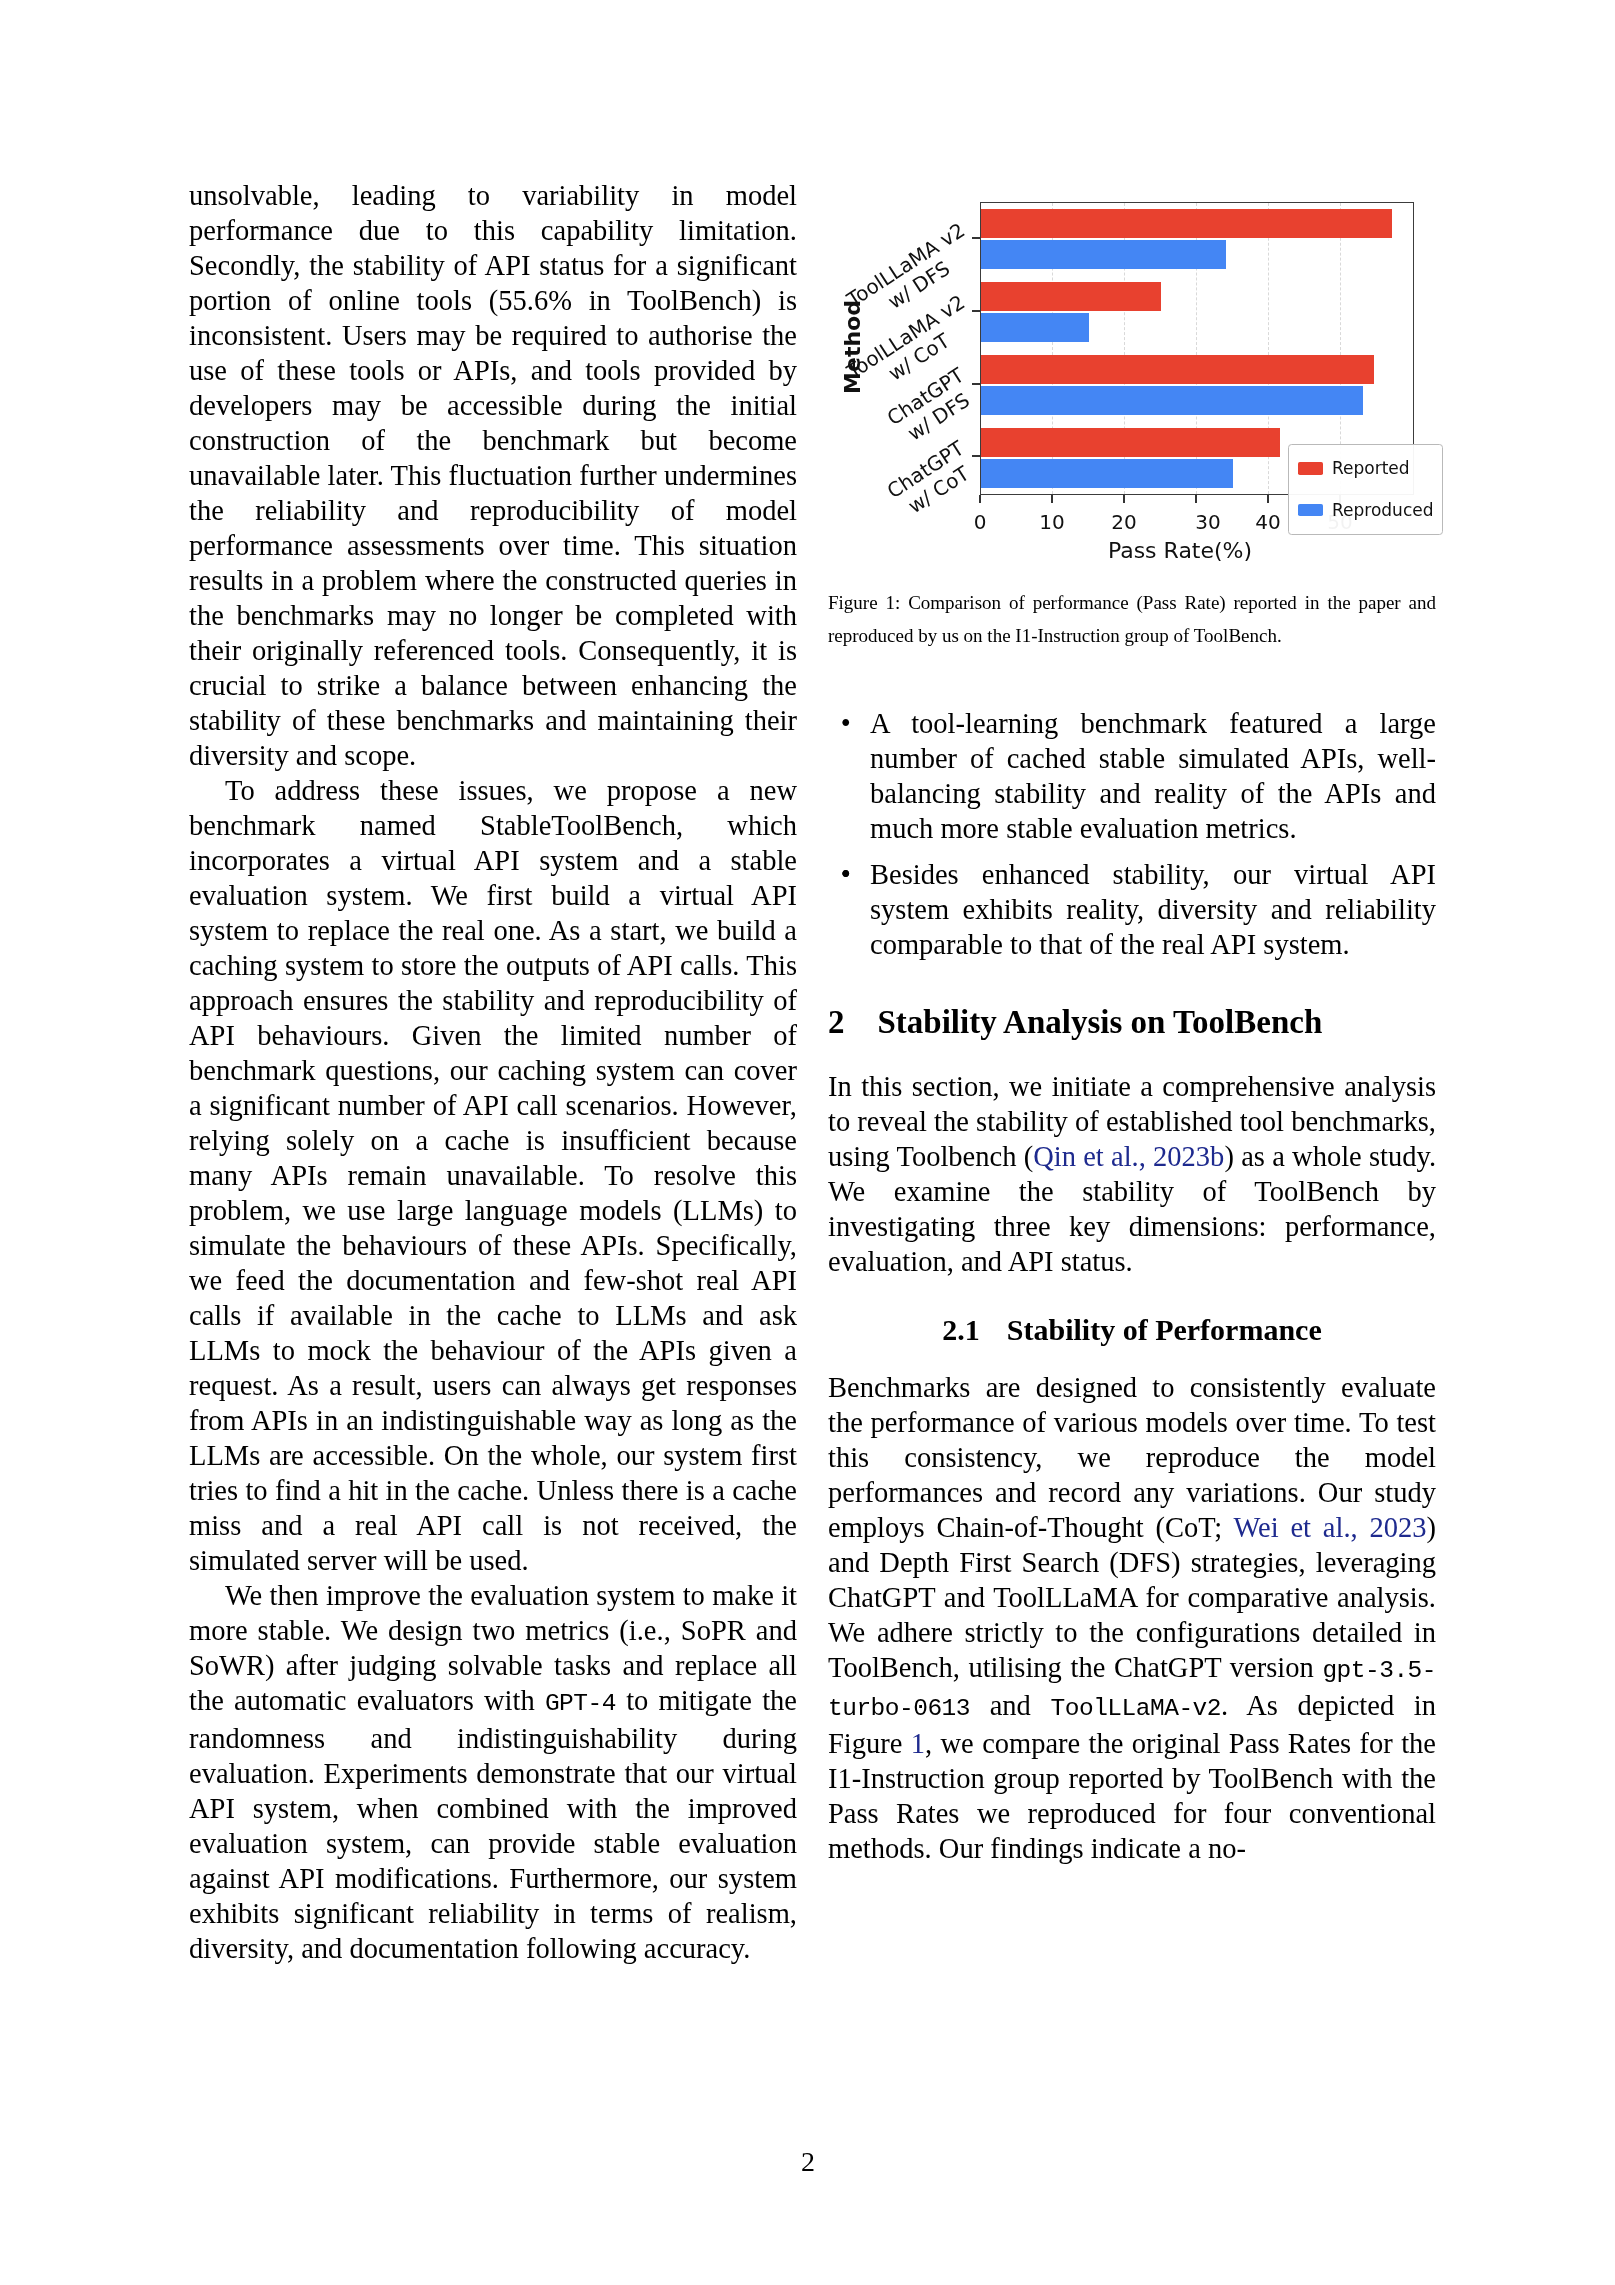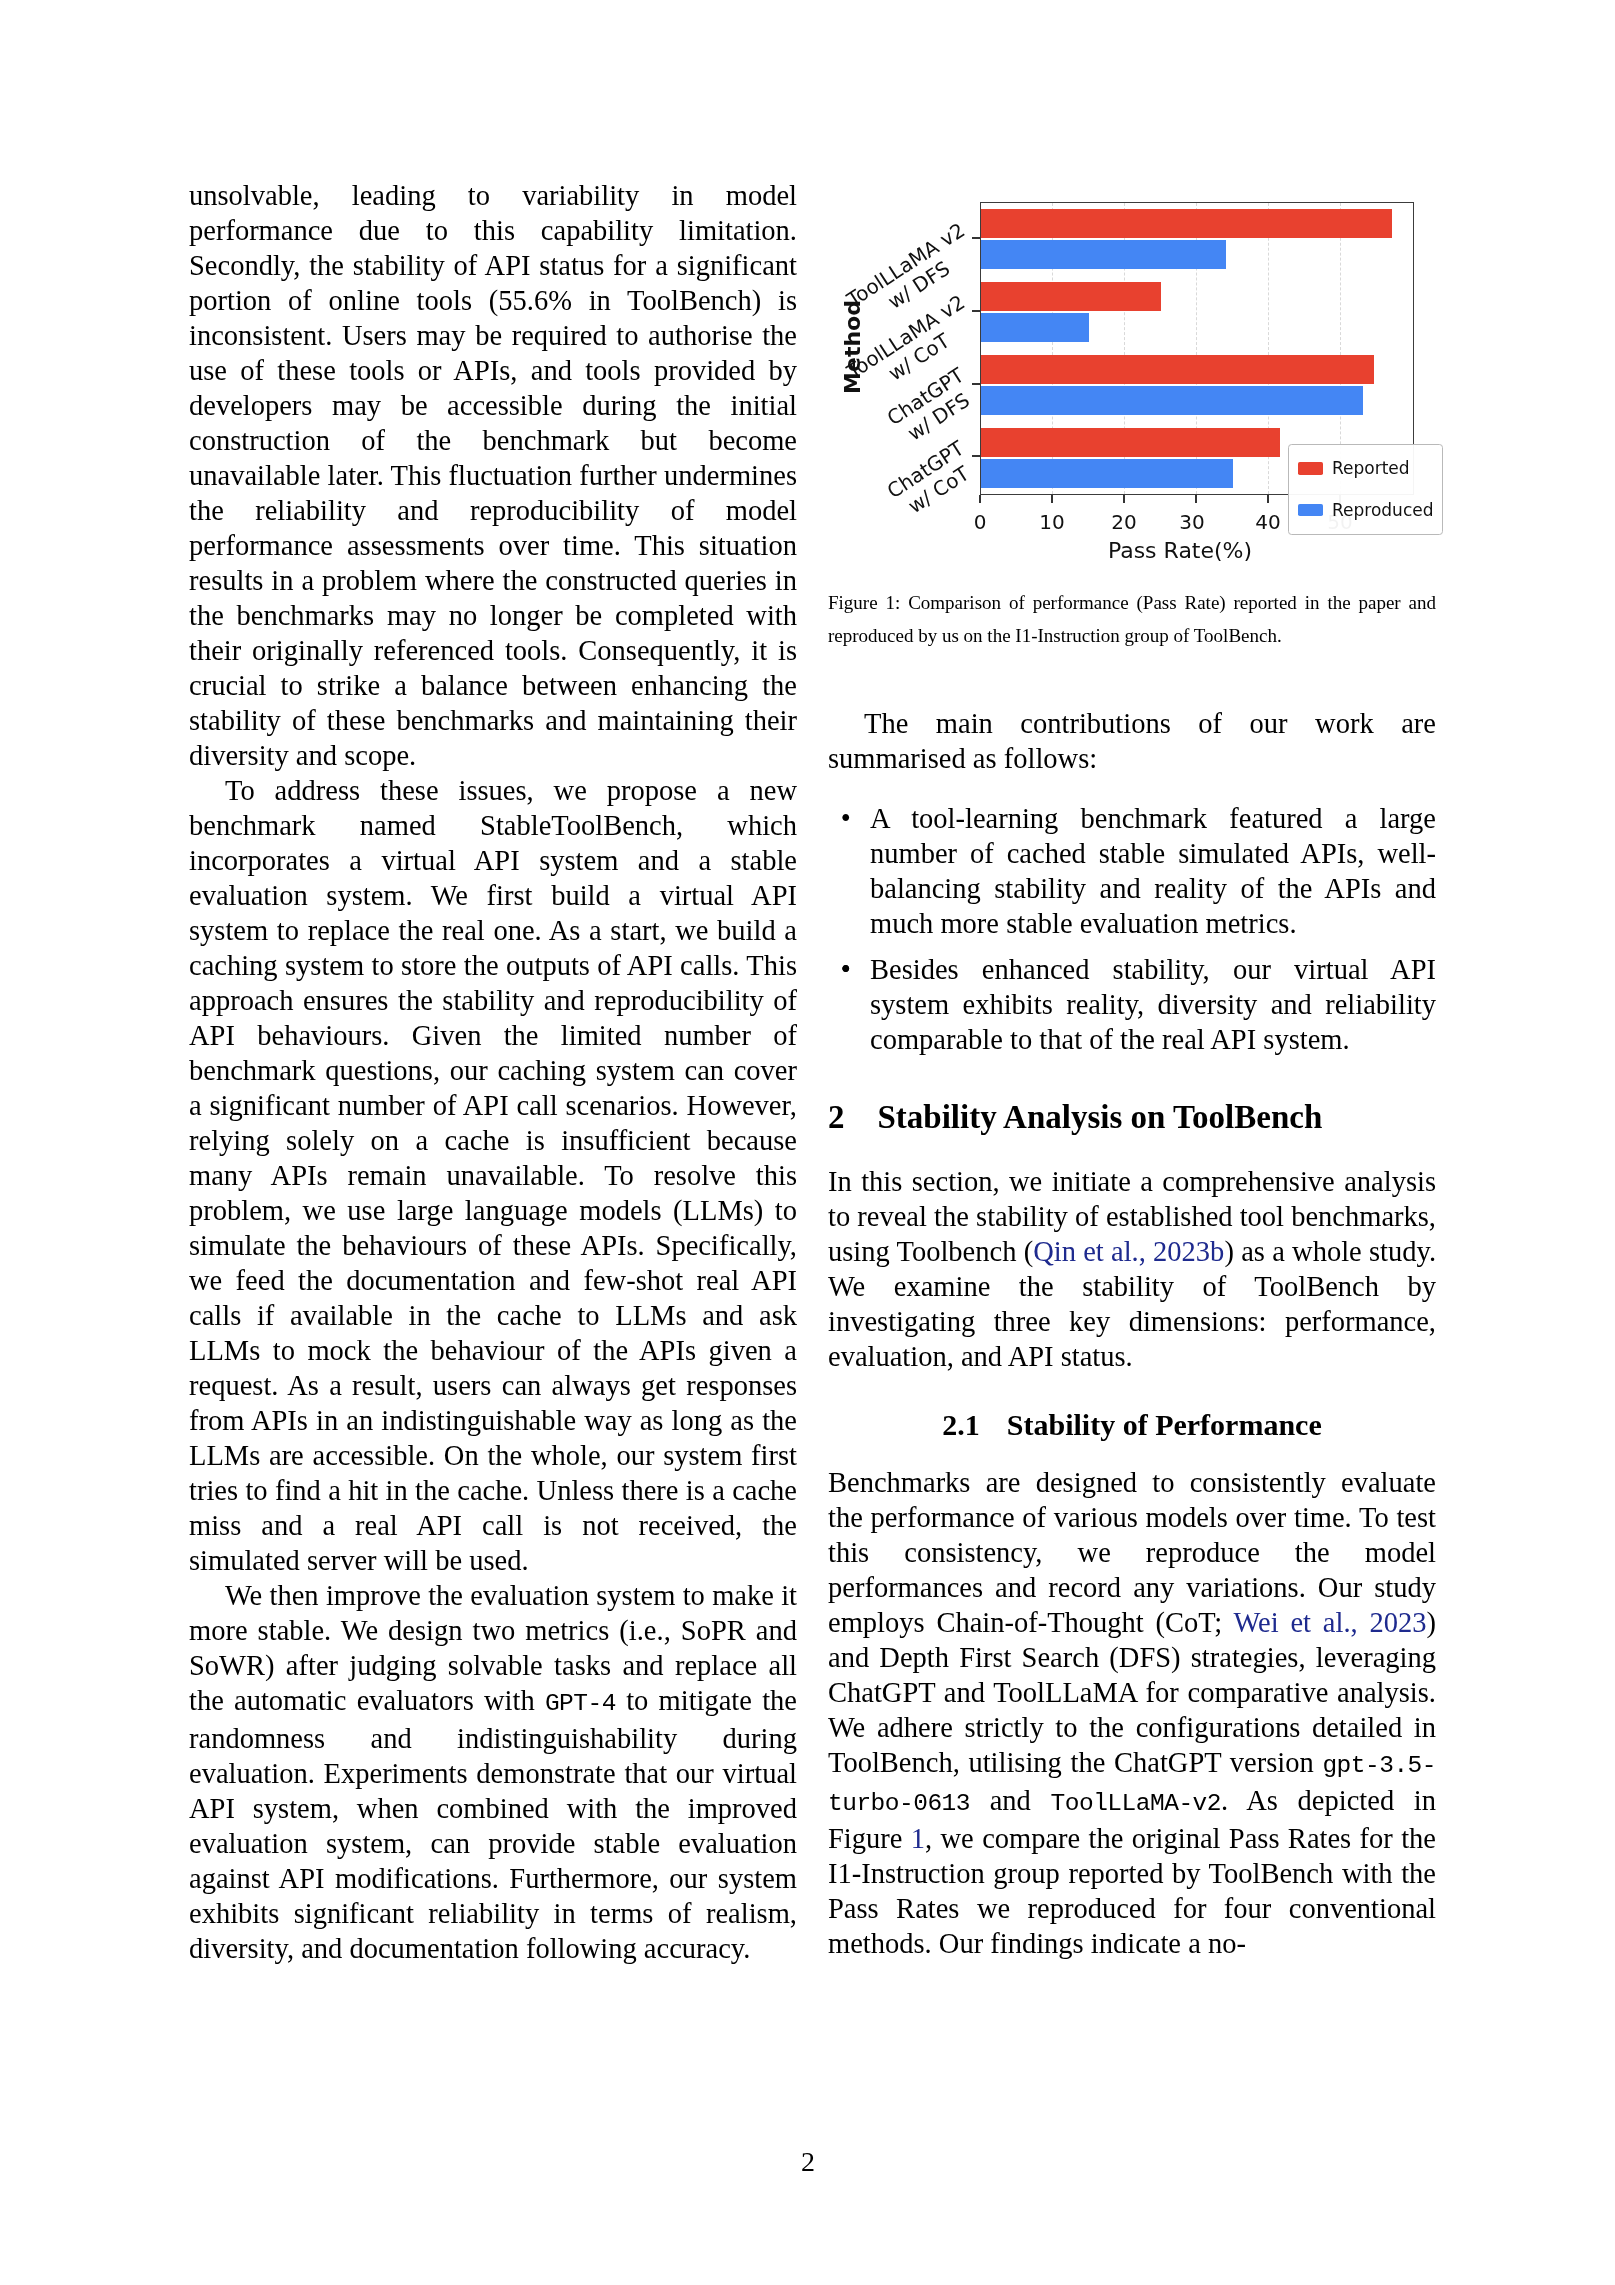--- a/index.html
+++ b/index.html
@@ -99,30 +99,29 @@
         <div class="ytick" style="left: 144px; top: 277px;"></div>
         <div class="cat-label" style="right: 467px; top: 254px;">ChatGPT
 w/ CoT</div>
         <div class="xtick" style="left: 151px; top: 317px;"></div>
         <div class="xtick-label" style="left: 152px; top: 327px;">0</div>
         <div class="xtick" style="left: 223px; top: 317px;"></div>
         <div class="xtick-label" style="left: 224px; top: 327px;">10</div>
         <div class="xtick" style="left: 295px; top: 317px;"></div>
         <div class="xtick-label" style="left: 296px; top: 327px;">20</div>
         <div class="xtick" style="left: 367px; top: 317px;"></div>
-        <div class="xtick-label" style="left: 364px; top: 327px;">30</div>
+        <div class="xtick-label" style="left: 380px; top: 327px;">30</div>
         <div class="xtick" style="left: 439px; top: 317px;"></div>
         <div class="xtick-label" style="left: 440px; top: 327px;">40</div>
         <div class="xtick" style="left: 511px; top: 317px;"></div>
         <div class="xtick-label" style="left: 512px; top: 327px;">50</div>
       </div>
 
     <p class="caption">Figure 1: Comparison of performance (Pass Rate) reported in the paper and reproduced by us on the I1-Instruction group of ToolBench.</p>
 
-    <p class="para indent"><span>The main contributions of our work are summarised as follows:</span></p>
 
     <ul class="contribs">
       <li>
         <span class="bullet">•</span>
         <span><span>A tool-learning benchmark featured a large number of cached stable simulated APIs, well-balancing stability and reality of the APIs and much more stable evaluation metrics.</span></span>
       </li>
       <li>
         <span class="bullet">•</span>
       </li>
       <li>

